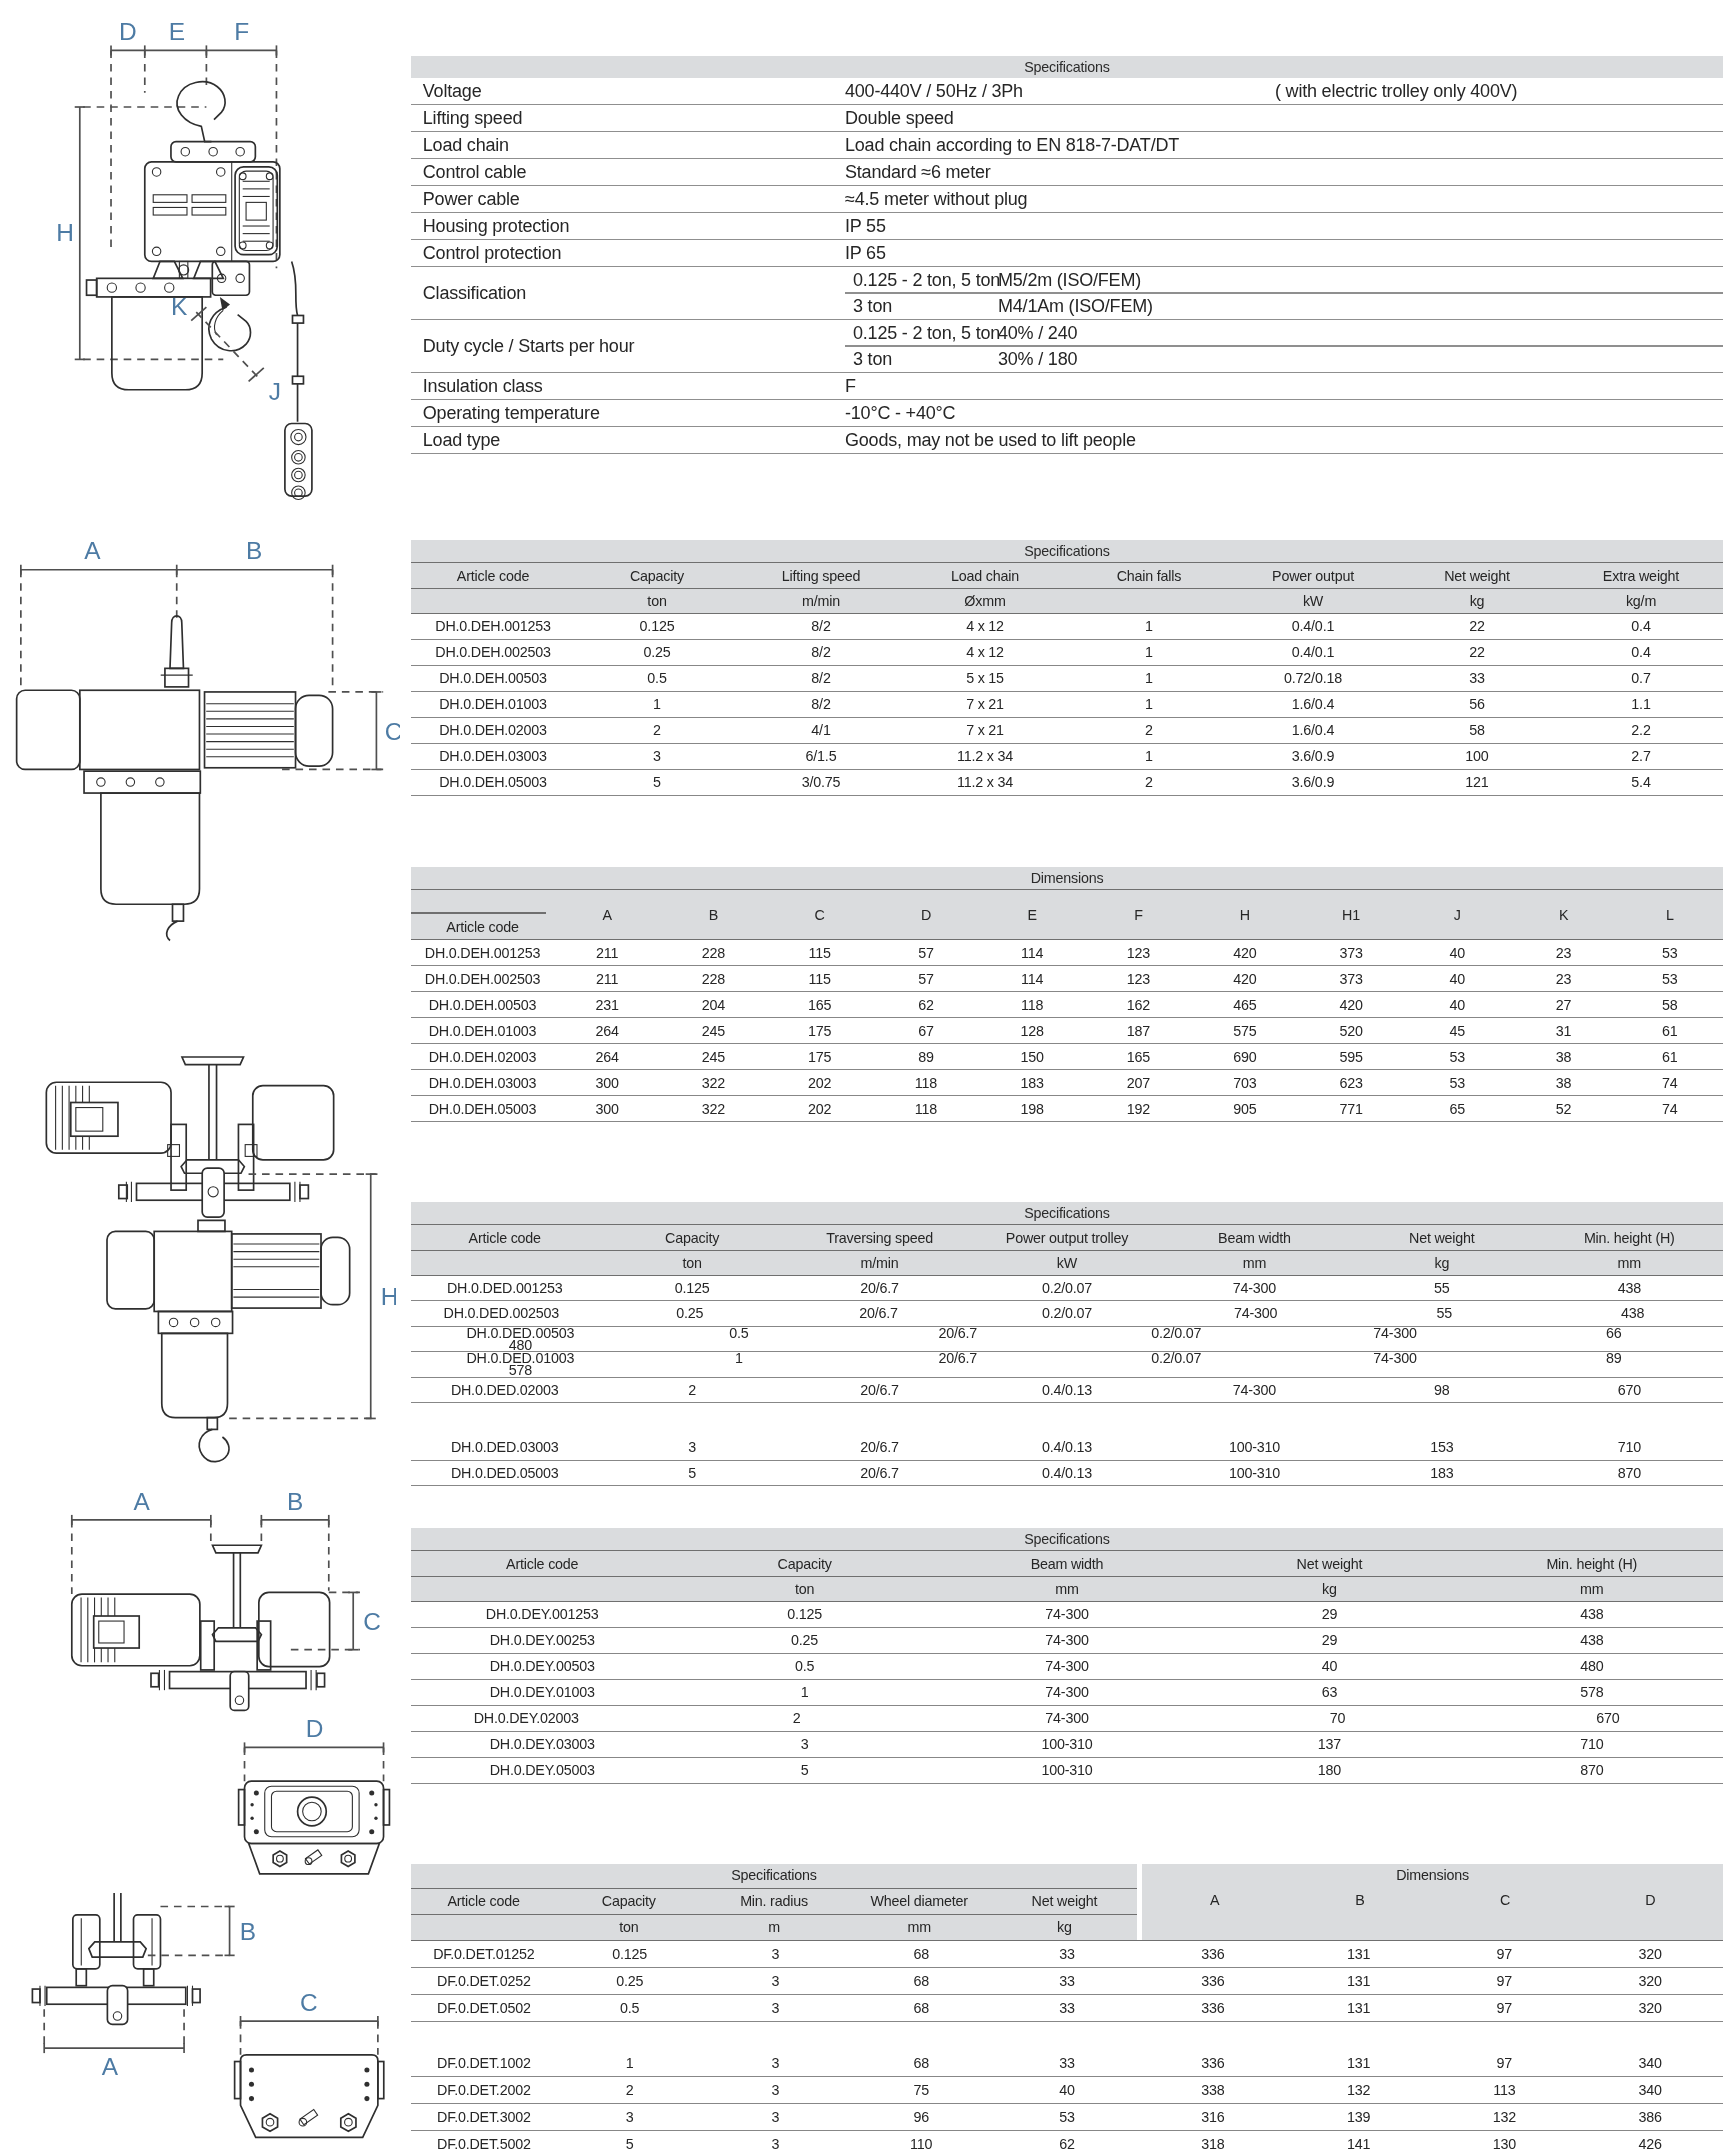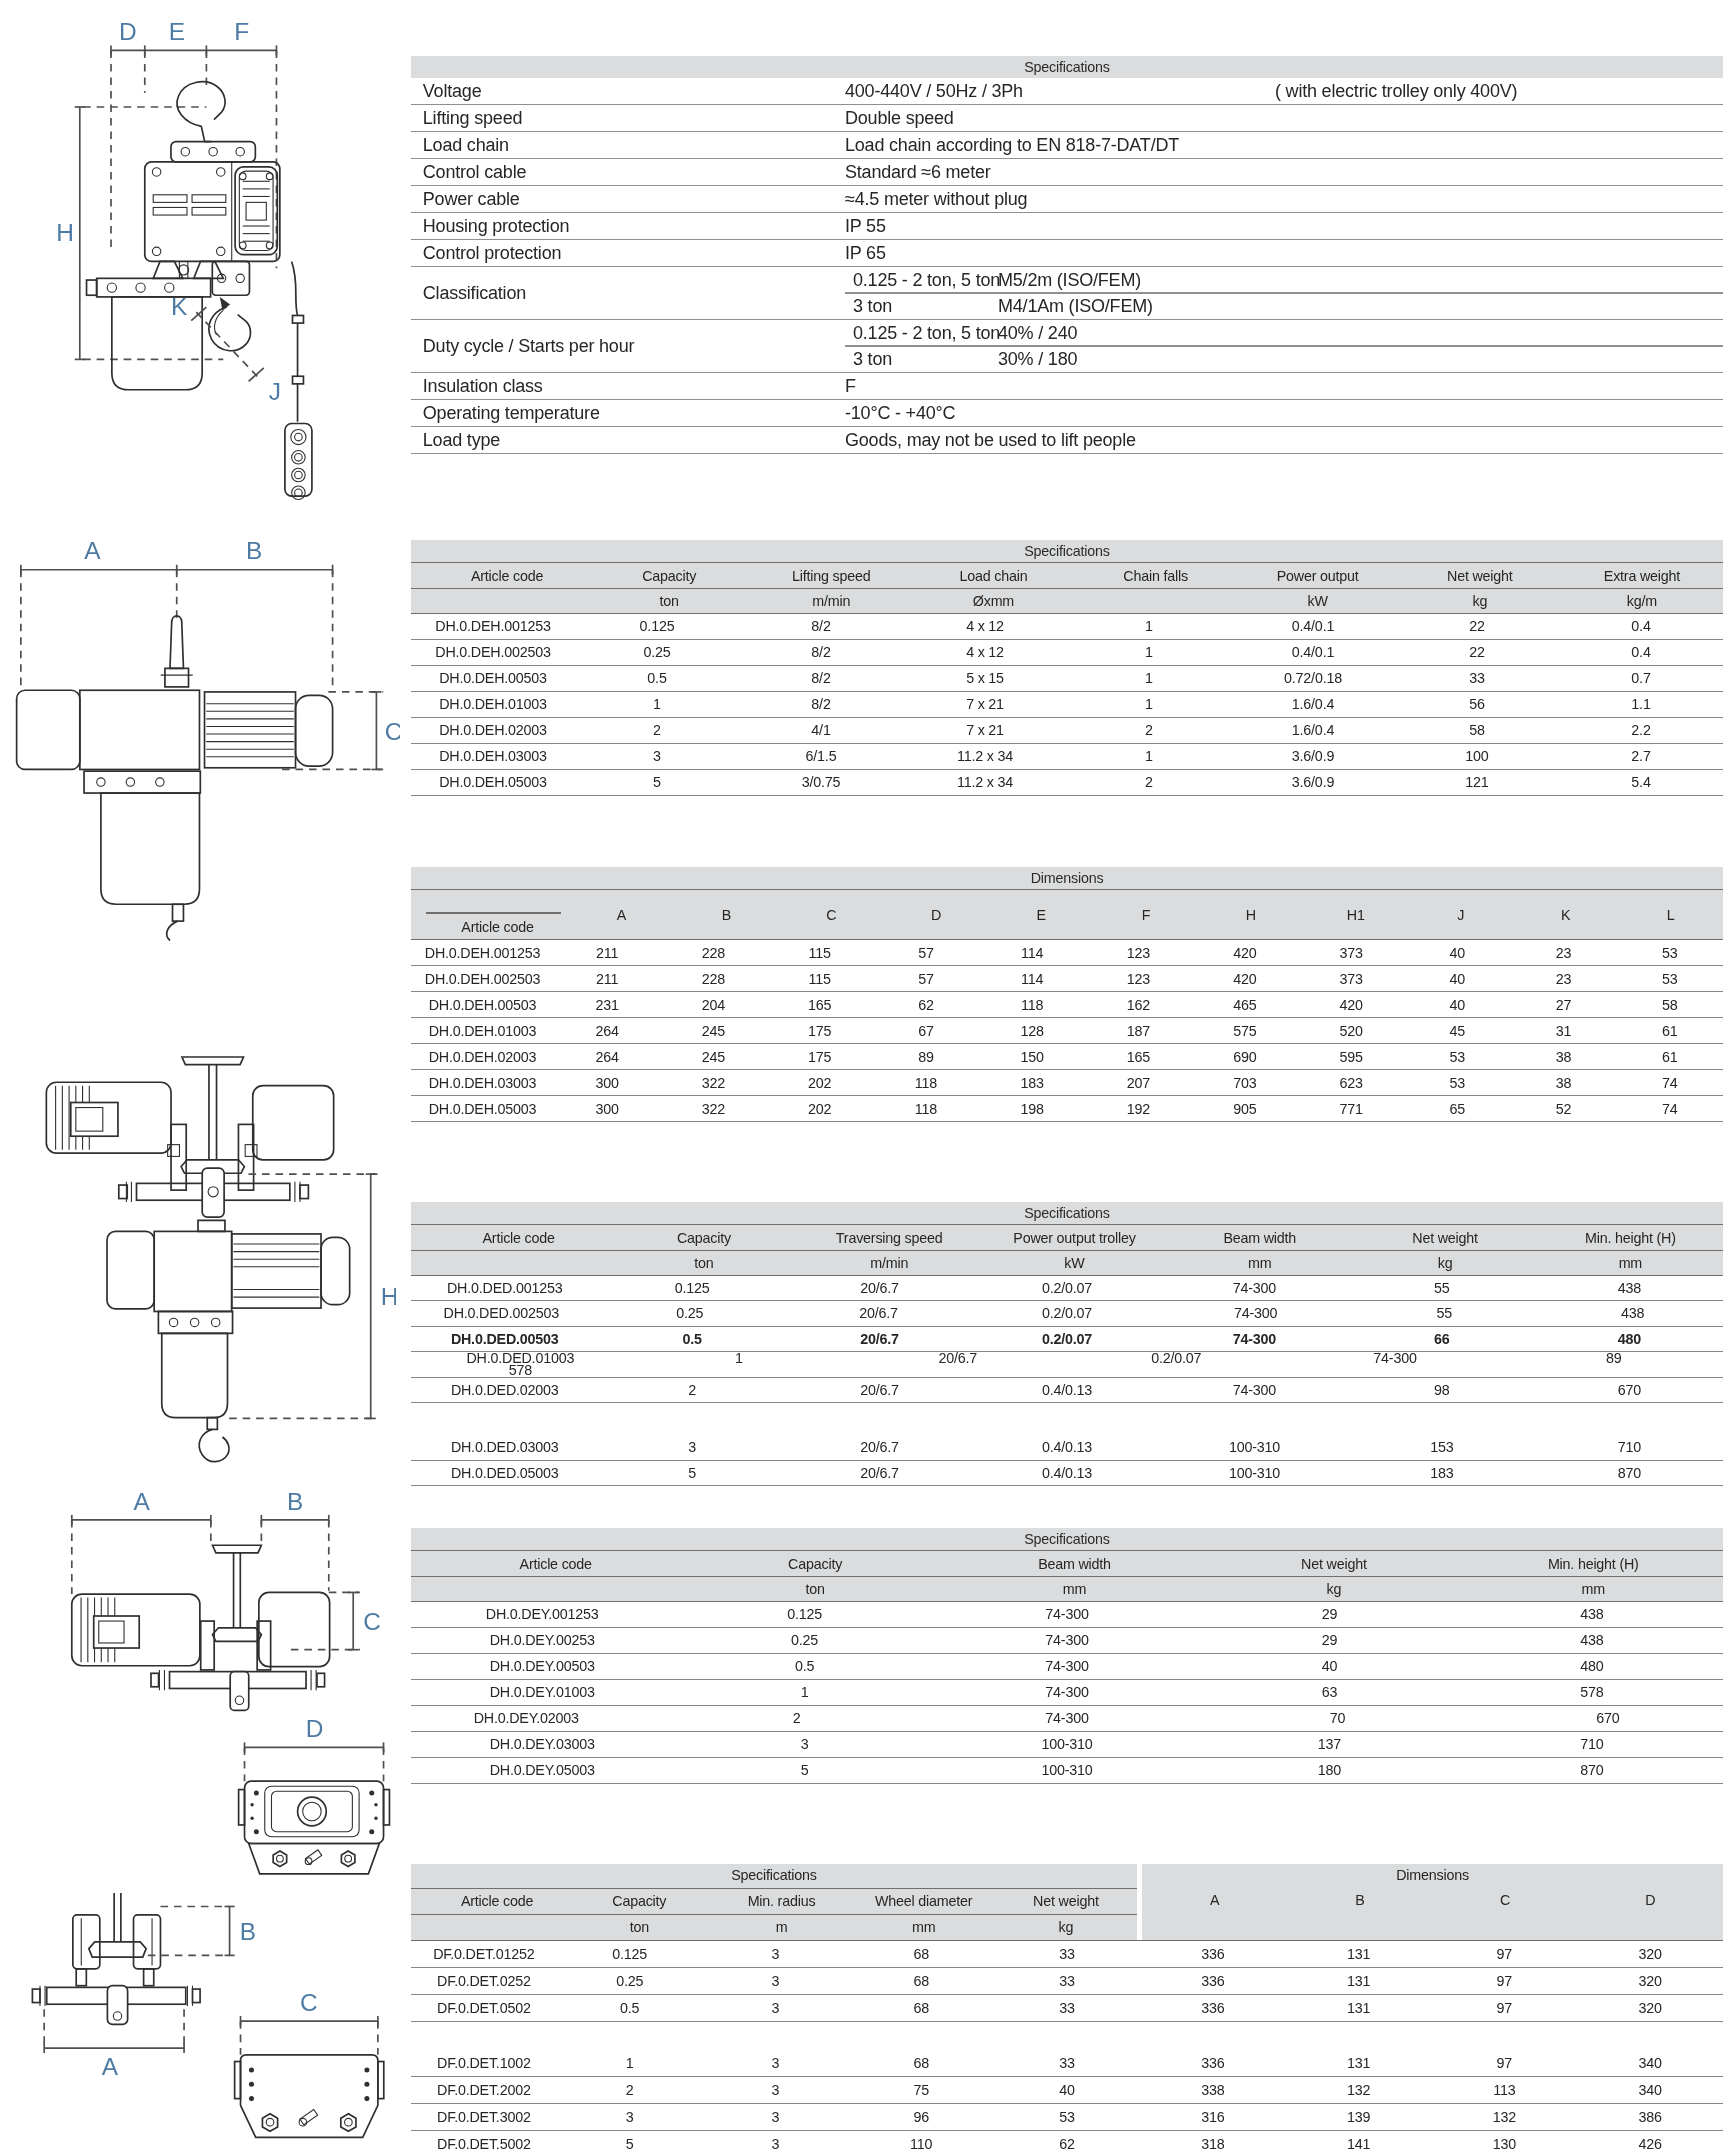--- a/index.html
+++ b/index.html
@@ -3,21 +3,21 @@
 <meta charset="utf-8">
 <style>
   html,body{margin:0;padding:0;}
   body{width:1729px;height:2150px;position:relative;background:#ffffff;
        font-family:"Liberation Sans",sans-serif;color:#262626;overflow:hidden;}
   
   .tbl{position:absolute;left:411px;width:1312px;letter-spacing:-0.2px;}
   .bar{height:22px;line-height:22px;text-align:center;font-size:14.3px;color:#2b2b2b;}
   .ghead{background:#dadcde;border-bottom:1.7px solid #6f6f6f;}
   .ghead .bar{border-bottom:1.7px solid #6f6f6f;}
-  .grid{display:grid;align-items:center;text-align:center;font-size:14.3px;padding-left:15px;}
+  .grid{display:grid;align-items:center;text-align:center;font-size:14.3px;}
   .head{height:25px;border-bottom:1.7px solid #6f6f6f;}
   .units{height:23.6px;}
   .dimhead{height:49px;border-bottom:0;}
   .dh-first{position:relative;height:49px;}
   .dh-first .ac{position:absolute;left:0;right:0;bottom:4.2px;text-align:center;}
   .dh-first .mid{position:absolute;left:0;top:22px;width:135px;height:1.7px;background:#6f6f6f;}
   .tc,.hc,.uc{overflow:hidden;white-space:nowrap;}
   .trow{display:grid;align-items:center;text-align:center;font-size:14.3px;
         border-bottom:1.7px solid #878787;}
   
@@ -373,21 +373,21 @@
       </div>
       <div class="trow" style="grid-template-columns: repeat(7, 1fr); height: 24.5px; gap: 8px;">
         <div class="tc">DH.0.DED.002503</div>
         <div class="tc">0.25</div>
         <div class="tc">20/6.7</div>
         <div class="tc">0.2/0.07</div>
         <div class="tc">74-300</div>
         <div class="tc">55</div>
         <div class="tc">438</div>
       </div>
-      <div class="trow" style="grid-template-columns: repeat(7, 1fr); height: 24.5px; font-weight: bold;">
+      <div class="trow" style="grid-template-columns: repeat(6, 1fr); height: 24.5px;">
         <div class="tc">DH.0.DED.00503</div>
         <div class="tc">0.5</div>
         <div class="tc">20/6.7</div>
         <div class="tc">0.2/0.07</div>
         <div class="tc">74-300</div>
         <div class="tc">66</div>
         <div class="tc">480</div>
       </div>
       <div class="trow" style="grid-template-columns: repeat(6, 1fr); height: 24.5px;">
         <div class="tc">DH.0.DED.01003</div>

